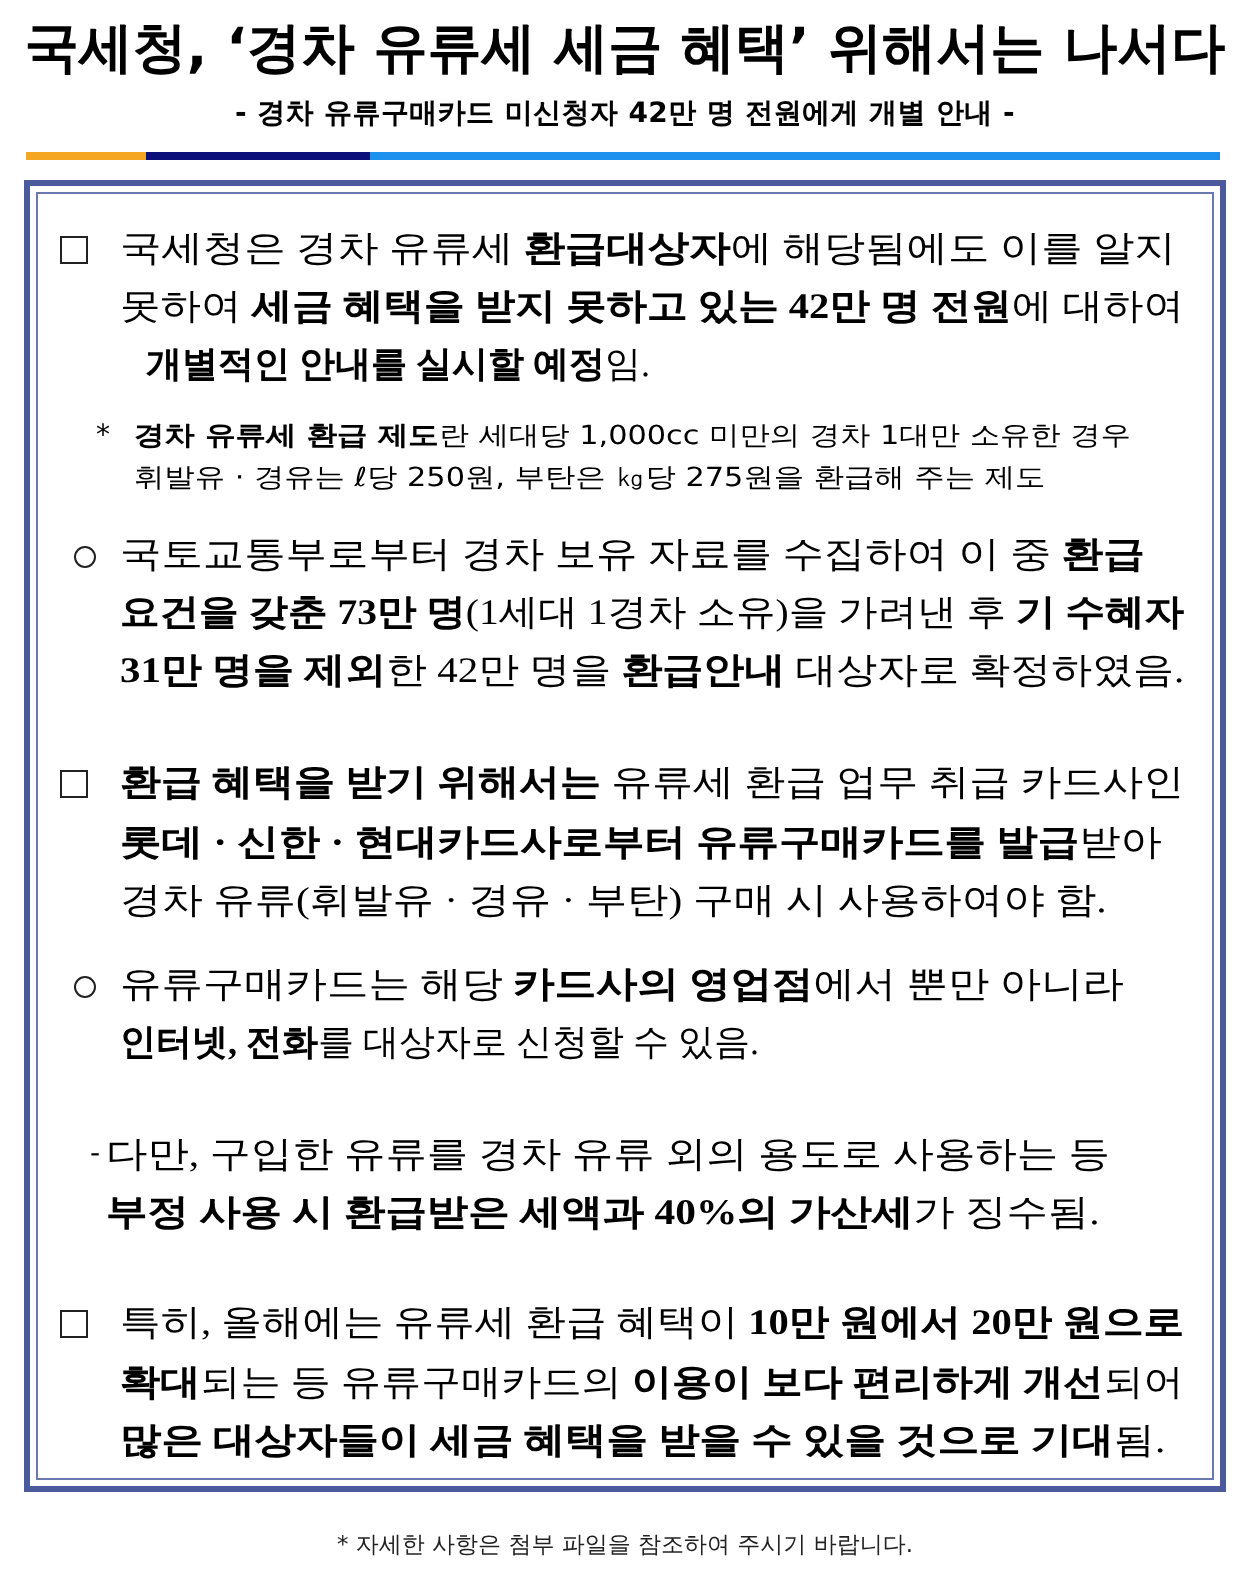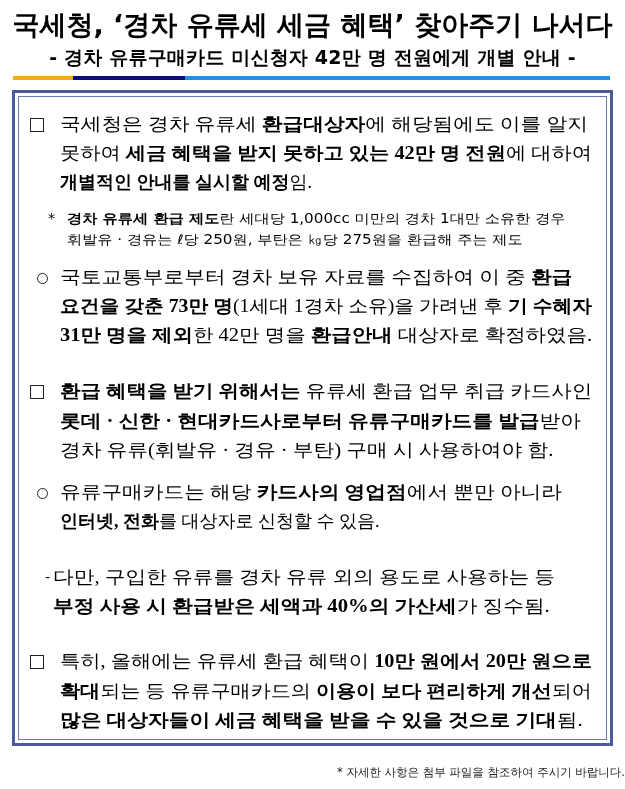--- a/index.html
+++ b/index.html
@@ -4,21 +4,21 @@
   <style>
     html, body { margin: 0; padding: 0; background: #ffffff; }
     body { width: 625px; height: 789px; position: relative; overflow: hidden; color: #000; }
     .title {
       position: absolute; left: 0; top: 8px; width: 625px; text-align: center;
       font-family: "DejaVu Sans", sans-serif; font-weight: bold; font-size: 27px; letter-spacing: 0px;
       line-height: 34px; white-space: nowrap;
     }
     .subtitle {
       position: absolute; left: 0; top: 45px; width: 625px; text-align: center;
-      font-family: "DejaVu Sans", sans-serif; font-weight: bold; font-size: 19px; line-height: 24px;
+      font-family: "DejaVu Sans", sans-serif; font-weight: bold; font-size: 14px; line-height: 24px;
       white-space: nowrap; letter-spacing: 0.2px;
     }
     .accent-bar { position: absolute; left: 13px; top: 76px; width: 597px; height: 4px; display: flex; }
     .accent-bar span { display: block; height: 100%; }
     .box {
       position: absolute; left: 12px; top: 90px; width: 595px; height: 650px;
       border: 3px solid #4a5a9c;
     }
     .box-inner {
       position: absolute; left: 3px; top: 3px; right: 3px; bottom: 3px;
@@ -30,46 +30,46 @@
     .marker { position: absolute; font-family: "DejaVu Sans", sans-serif; }
     .marker-square {
       width: 12px; height: 12px; border: 1.3px solid #222; background: #fff;
     }
     .marker-circle {
       width: 9px; height: 9px; border: 1.3px solid #222; border-radius: 50%;
     }
     .note { position: absolute; font-family: "DejaVu Sans", sans-serif; font-size: 13.2px; white-space: nowrap; }
     .note .line { position: absolute; left: 0; height: 21px; line-height: 21px; }
     .footer {
-      position: absolute; left: 0; top: 763px; width: 625px; text-align: right;
+      position: absolute; left: 0; top: 763px; width: 625px; text-align: center;
       font-family: "DejaVu Sans", sans-serif; font-size: 11.5px; line-height: 18px; color: #222;
     }
   </style>
 </head>
 <body>
 
-<div class="title">국세청, ‘경차 유류세 세금 혜택’ 찾아주기 나서다</div>
+<div class="title">국세청, ‘경차 유류세 세금 혜택’ 위해서는 나서다</div>
 <div class="subtitle">- 경차 유류구매카드 미신청자 42만 명 전원에게 개별 안내 -</div>
 
 <div class="accent-bar">
   <span style="width:60px;background:#f5a623"></span>
   <span style="width:112px;background:#0a0f7a"></span>
   <span style="width:425px;background:#1e90ee"></span>
 </div>
 
 <div class="box">
   <div class="box-inner"></div>
 </div>
 
 <div id="content">
     <div class="para" style="left: 60px; top: 110px;">
       <div class="marker marker-square" style="left: -30px; top: 8px;"></div>
       <div class="line" style="top: 0px; height: 29px; line-height: 29px; transform-origin: left center; transform: scaleX(1.15);"><span>국세청은 경차 유류세 </span><b>환급대상자</b><span>에 해당됨에도 이를 알지</span></div>
       <div class="line" style="top: 29px; height: 29px; line-height: 29px; transform-origin: left center; transform: scaleX(1.126);"><span>못하여 </span><b>세금 혜택을 받지 못하고 있는 42만 명 전원</b><span>에 대하여</span></div>
-      <div class="line" style="top: 58px; height: 29px; line-height: 29px;"><b>개별적인 안내를 실시할 예정</b><span>임.</span></div>
+      <div class="line" style="top: 58px; height: 29px; line-height: 29px; margin-left: 13px;"><b>개별적인 안내를 실시할 예정</b><span>임.</span></div>
     </div>
     <div class="note" style="left: 67px; top: 208px;">
       <div class="marker" style="left: -19px; top: 0px; line-height: 21px; font-size: 14px;">*</div>
       <div class="line" style="top: 0px; height: 21px; line-height: 21px; transform-origin: left center; transform: scaleX(1.15);"><b>경차 유류세 환급 제도</b><span>란 세대당 1,000cc 미만의 경차 1대만 소유한 경우</span></div>
       <div class="line" style="top: 21px; height: 21px; line-height: 21px; transform-origin: left center; transform: scaleX(1.15);"><span>휘발유 · 경유는 ℓ당 250원, 부탄은 ㎏당 275원을 환급해 주는 제도</span></div>
     </div>
     <div class="para" style="left: 60px; top: 263px;">
       <div class="marker marker-circle" style="left: -23px; top: 10px;"></div>
       <div class="line" style="top: 0px; height: 29px; line-height: 29px; transform-origin: left center; transform: scaleX(1.15);"><span>국토교통부로부터 경차 보유 자료를 수집하여 이 중 </span><b>환급</b></div>
       <div class="line" style="top: 29px; height: 29px; line-height: 29px; transform-origin: left center; transform: scaleX(1.098);"><b>요건을 갖춘 73만 명</b><span>(1세대 1경차 소유)을 가려낸 후 </span><b>기 수혜자</b></div>

